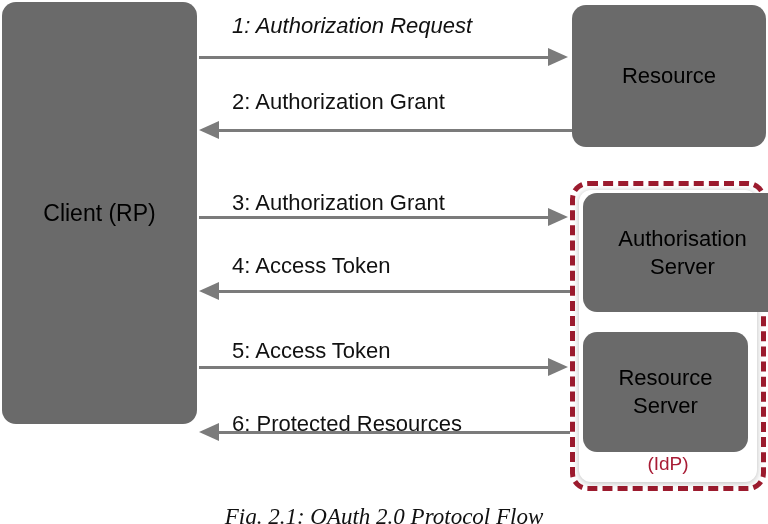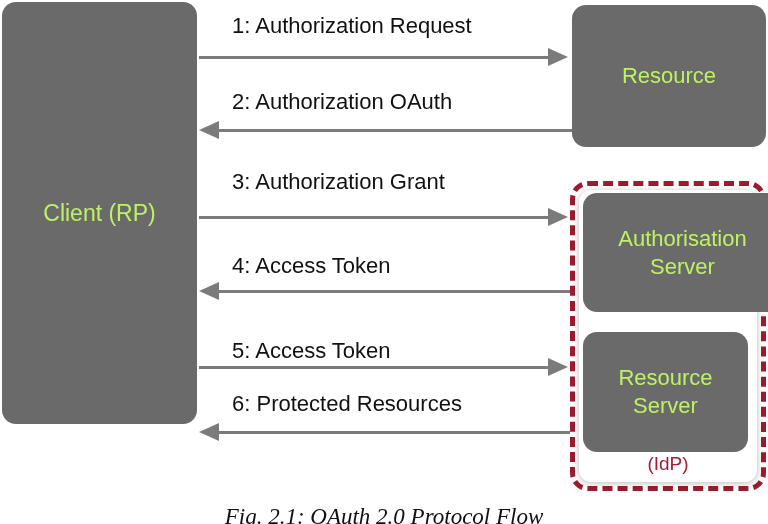--- a/index.html
+++ b/index.html
@@ -2,21 +2,21 @@
 <html><head>
 <meta charset="utf-8">
 <style>
   html,body{margin:0;padding:0;background:#ffffff;}
   .canvas{
     position:relative;width:768px;height:524px;background:#ffffff;
     overflow:hidden;font-family:"Liberation Sans",sans-serif;
   }
   
   .node{
-    position:absolute;background:#6a6a6a;border-radius:14px;color:#bef264;
+    position:absolute;background:#6a6a6a;border-radius:14px;color:#000000;
     display:flex;align-items:center;justify-content:center;text-align:center;
     font-size:22px;line-height:28px;
   }
   .node .lbl{display:block;}
   #client{left:2px;top:2px;width:195px;height:422px;font-size:23px;}
   #resource-owner{left:572px;top:5px;width:194px;height:142px;}
   #auth-server{left:583px;top:193px;width:199px;height:119px;z-index:3;}
   #resource-server{left:583px;top:332px;width:165px;height:120px;z-index:3;}
   
   #idp{
@@ -75,51 +75,51 @@
 
   <div class="node" id="resource-server">
     <span>
       <span class="lbl">Resource</span>
       <span class="lbl">Server</span>
     </span>
   </div>
 
   <div id="idp-label">(IdP)</div>
 
-  <div class="msg-label" style="top:14px;">1: Authorization Request</div>
+  <div class="msg-label" style="top:14px;font-style:italic;">1: Authorization Request</div>
   <div class="arrow" style="left:0;top:56px;">
     <div class="line" style="left:199px;width:352px;"></div>
     <div class="head right" style="left:548px;"></div>
   </div>
 
-  <div class="msg-label" style="top:90px;">2: Authorization OAuth</div>
+  <div class="msg-label" style="top:90px;">2: Authorization Grant</div>
   <div class="arrow" style="left:0;top:129px;">
     <div class="head left" style="left:199px;"></div>
     <div class="line" style="left:217px;width:355px;"></div>
   </div>
 
-  <div class="msg-label" style="top:170px;">3: Authorization Grant</div>
+  <div class="msg-label" style="top:191px;">3: Authorization Grant</div>
   <div class="arrow" style="left:0;top:216px;">
     <div class="line" style="left:199px;width:352px;"></div>
     <div class="head right" style="left:548px;"></div>
   </div>
 
   <div class="msg-label" style="top:254px;">4: Access Token</div>
   <div class="arrow" style="left:0;top:290px;">
     <div class="head left" style="left:199px;"></div>
     <div class="line" style="left:217px;width:353px;"></div>
   </div>
 
   <div class="msg-label" style="top:332px;margin-top:7px;">5: Access Token</div>
   <div class="arrow" style="left:0;top:366px;">
     <div class="line" style="left:199px;width:352px;"></div>
     <div class="head right" style="left:548px;"></div>
   </div>
 
-  <div class="msg-label" style="top:392px;">6: Protected Resources</div>
+  <div class="msg-label" style="top:412px;">6: Protected Resources</div>
   <div class="arrow" style="left:0;top:431px;">
     <div class="head left" style="left:199px;"></div>
     <div class="line" style="left:217px;width:353px;"></div>
   </div>
 
   <div id="caption">Fig. 2.1: OAuth 2.0 Protocol Flow</div>
 
 </div>
 
 </body></html>

